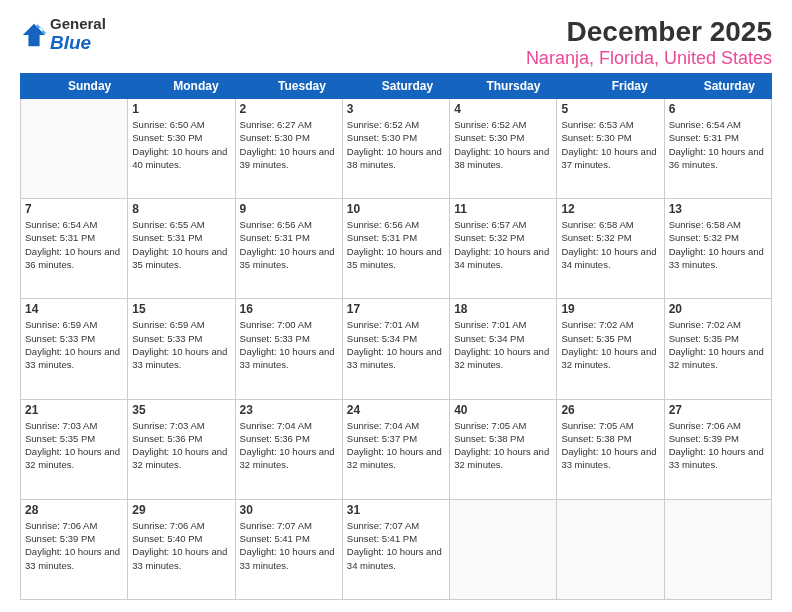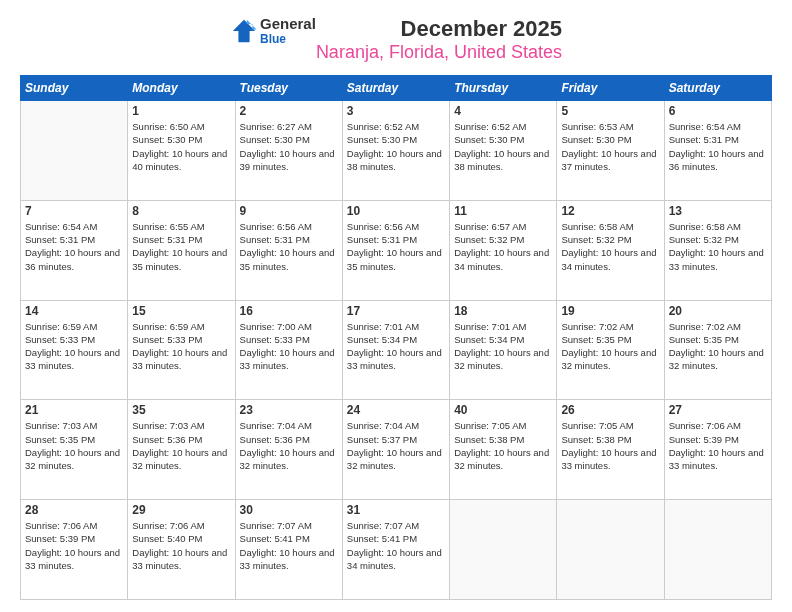--- a/index.html
+++ b/index.html
@@ -12,74 +12,74 @@
     }
     .page {
       width: 792px;
       height: 612px;
       padding: 16px 20px 12px 20px;
       display: flex;
       flex-direction: column;
     }
     .header {
       display: flex;
-      justify-content: center;
+      justify-content: space-between;
       align-items: flex-start;
-      margin-bottom: 12px;
+      margin-bottom: 4px;
     }
     .logo {
       display: flex;
       align-items: center;
     }
     .logo-text {
       display: flex;
       flex-direction: column;
       line-height: 1.1;
     }
     .logo-general {
       font-size: 15px;
       font-weight: bold;
       color: #333;
     }
     .logo-blue {
-      font-size: 12px;
+      font-size: 19px;
       font-weight: bold;
       color: #1565c0;
+      font-style: italic;
     }
     .logo-icon {
       width: 28px;
       height: 28px;
       margin-right: 2px;
     }
     .title-block {
       text-align: right;
     }
     .calendar-title {
-      font-size: 22px;
+      font-size: 28px;
       font-weight: bold;
       color: #333;
     }
     .calendar-subtitle {
       font-size: 18px;
       color: #ec4899;
     }
     .calendar-table {
       width: 100%;
       border-collapse: collapse;
       flex: 1;
     }
     .calendar-table thead tr th {
       background-color: #1565c0;
       color: #fff;
       font-size: 12px;
       font-weight: bold;
-      padding: 5px 4px;
-      text-align: left;
+      padding: 5px 16px;
+      text-align: right;
       border: 1px solid #1565c0;
-      font-style: italic;
     }
     .calendar-table tbody tr td {
       border: 1px solid #ccc;
       vertical-align: top;
       padding: 3px 4px;
       font-size: 10px;
       color: #333;
       width: calc(100% / 7);
       height: 82px;
     }

